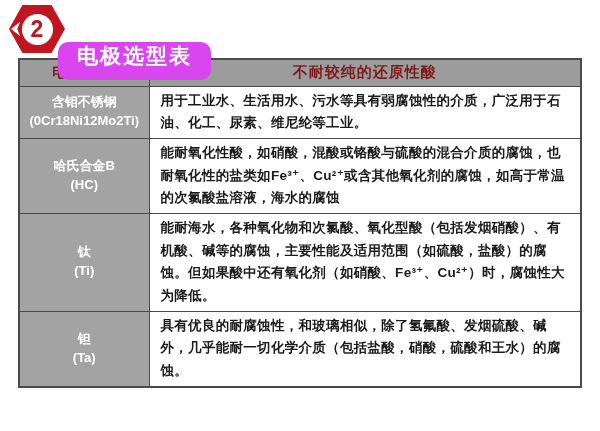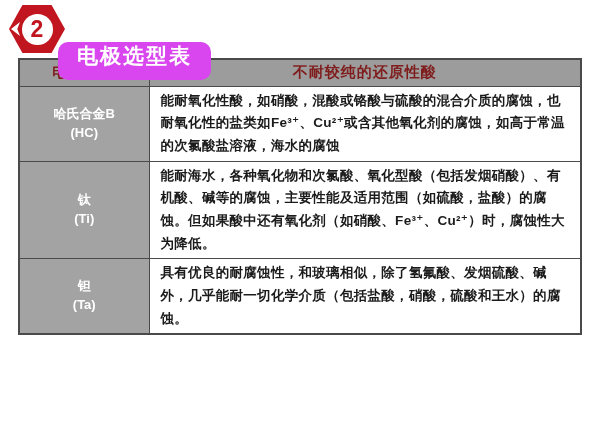--- a/index.html
+++ b/index.html
@@ -122,20 +122,27 @@
 </div>
 
 <table class="spec-table">
   <thead>
     <tr>
       <th class="col-material">电极材料</th>
       <th class="col-desc">不耐较纯的还原性酸</th>
     </tr>
   </thead>
   <tbody>
+  <tr>
+    <th class="material-cell">
+      <div class="material-name">含钼不锈钢</div>
+      <div class="material-sub">(0Cr18Ni12Mo2Ti)</div>
+    </th>
+    <td class="desc-cell">用于工业水、生活用水、污水等具有弱腐蚀性的介质，广泛用于石油、化工、尿素、维尼纶等工业。</td>
+  </tr>
 
 
   <tr>
     <th class="material-cell">
       <div class="material-name">哈氏合金B</div>
       <div class="material-sub">(HC)</div>
     </th>
     <td class="desc-cell">能耐氧化性酸，如硝酸，混酸或铬酸与硫酸的混合介质的腐蚀，也耐氧化性的盐类如Fe³⁺、Cu²⁺或含其他氧化剂的腐蚀，如高于常温的次氯酸盐溶液，海水的腐蚀</td>
   </tr>
 

